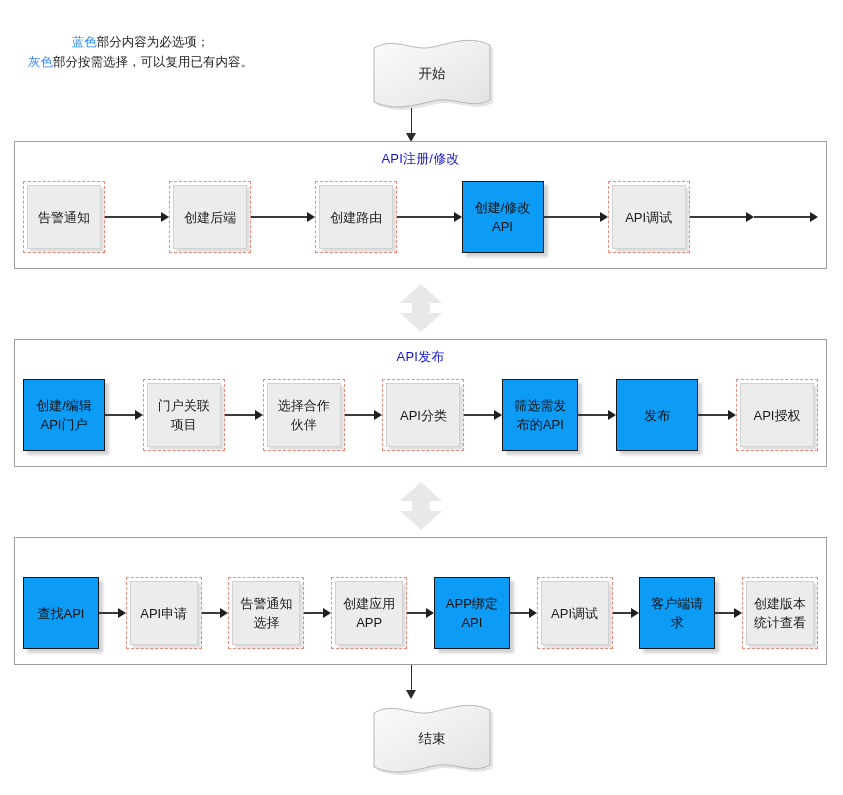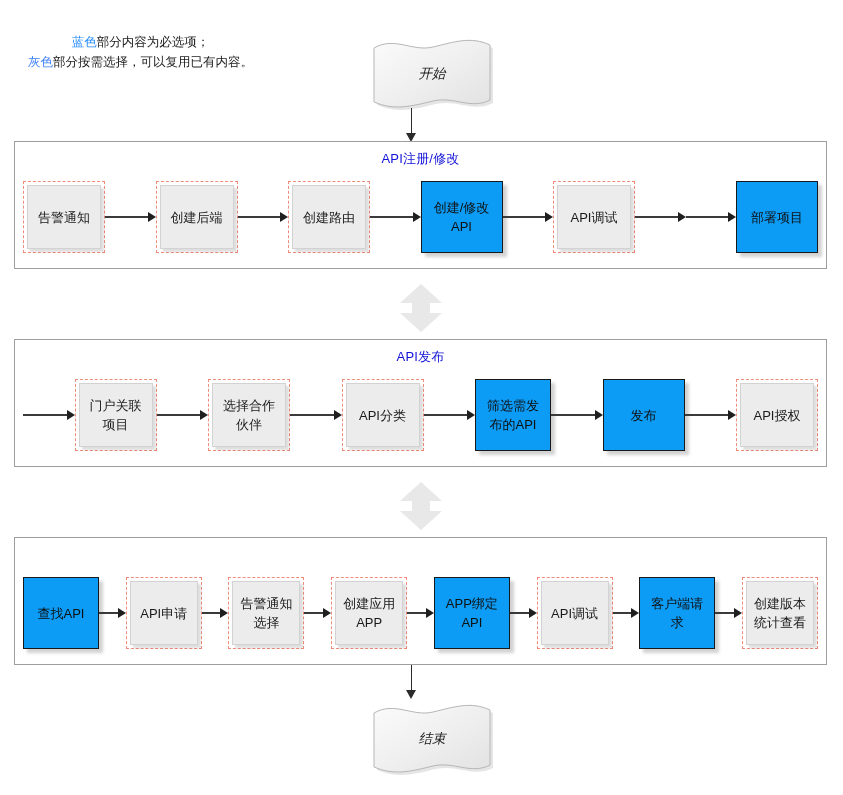--- a/index.html
+++ b/index.html
@@ -27,21 +27,20 @@
   }
   #legend .ln { display: block; text-align: center; }
   .kw-blue { color: #1e88ff; }
   .kw-gray { color: #3b82f6; }
 
   
   .terminator {
     position: absolute;
     width: 130px;
     height: 72px;
-    font-style: italic;
   }
   .terminator svg { display: block; width: 130px; height: 72px; }
   .terminator .tlabel {
     position: absolute;
     left: 0; right: 0;
     top: 50%;
     margin-top: -10px;
     text-align: center;
     font-size: 13.5px;
     color: #1a1a1a;
@@ -249,36 +248,37 @@
     <div class="harrow">
         <span class="shaft"></span>
         <span class="head"></span>
       </div>
 
     <div class="harrow">
         <span class="shaft"></span>
         <span class="head"></span>
       </div>
 
-    <div class="node required" style="width:82px">
-      <span class="ntext">部署项目</span>
-      </div>
   </div>
 </div>
 
 <div class="dbl-arrow" id="dbl-1">
   <svg viewBox="0 0 46 50" xmlns="http://www.w3.org/2000/svg">
     <path d="M23 1 L44 20 L32 20 L32 30 L44 30 L23 49 L2 30 L14 30 L14 20 L2 20 Z" fill="#e8e8e8"></path>
   </svg>
 </div>
 
 <div class="panel" id="panel-2">
   <div class="panel-title">API发布</div>
   <div class="row">
 
+    <div class="node required" style="width:82px">
+      <span class="ntext">创建/编辑
+API门户</span>
+      </div>
     <div class="harrow">
         <span class="shaft"></span>
         <span class="head"></span>
       </div>
 
     <div class="node optional" style="width:82px">
       <span class="ntext">门户关联
 项目</span>
       </div>
     <div class="harrow">

